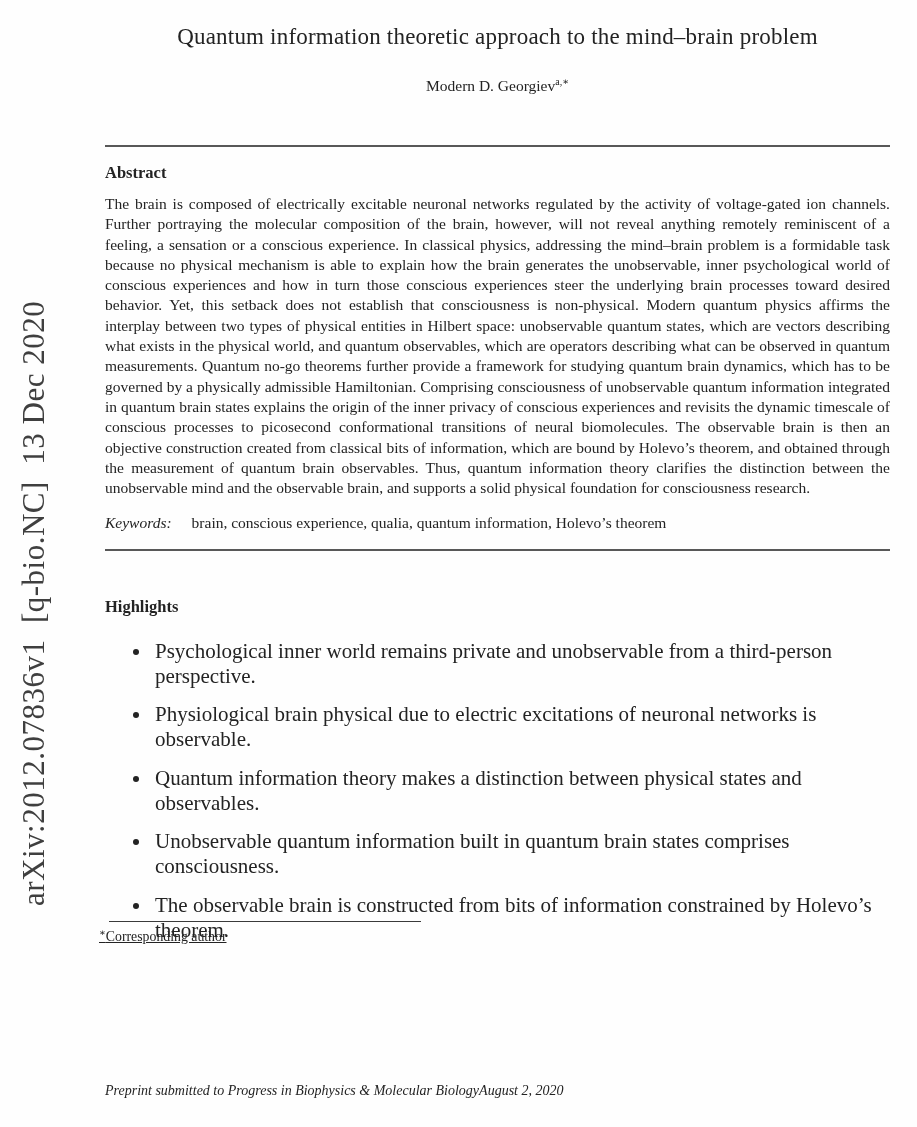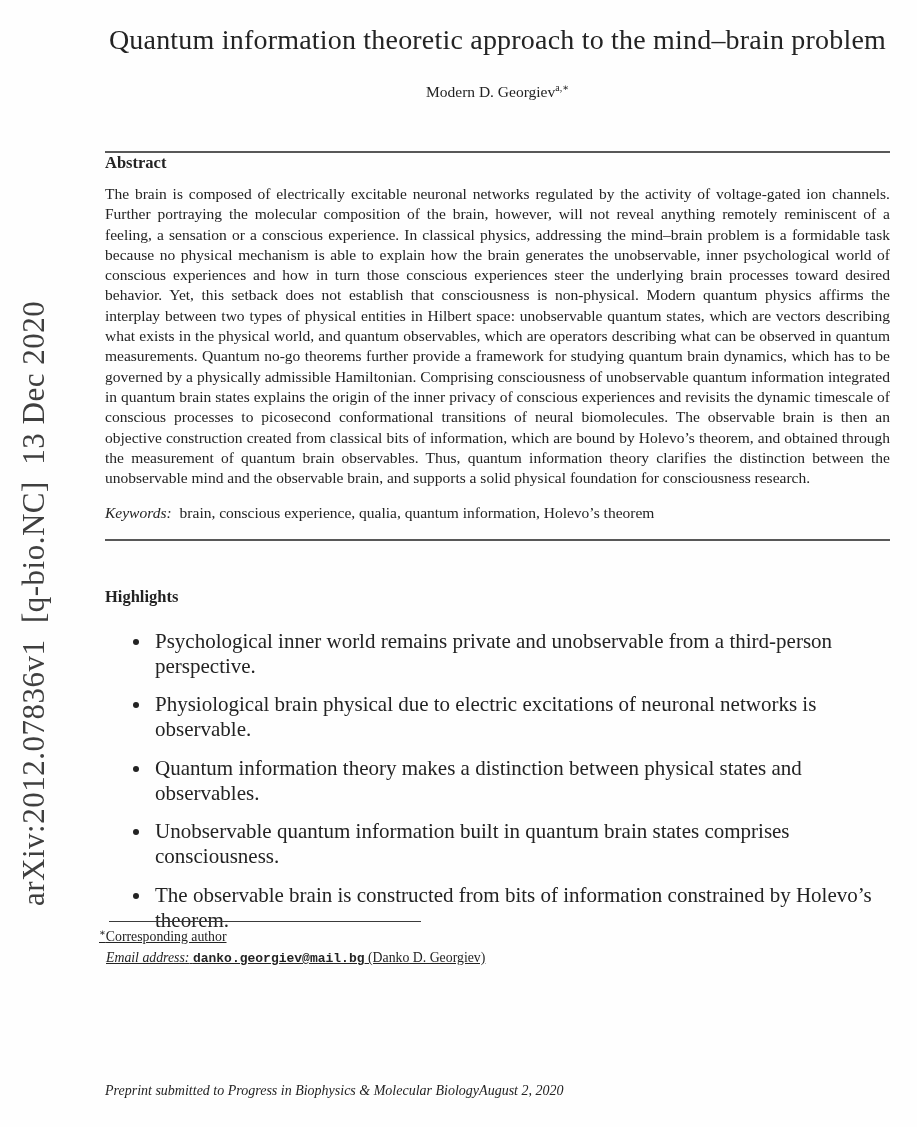--- a/index.html
+++ b/index.html
@@ -26,21 +26,21 @@
   }
   .content {
     position: absolute;
     left: 105px;
     top: 0;
     width: 785px;
   }
   .title {
     margin-top: 24px;
     text-align: center;
-    font-size: 28px;
+    font-size: 23px;
     font-weight: normal;
     letter-spacing: 0.2px;
   }
   .author-line {
     margin-top: 27px;
     text-align: center;
     font-size: 15.5px;
   }
   sup { font-size: 10px; line-height: 0; }
   .affiliation {
@@ -54,33 +54,33 @@
     border-top: 2px solid #585858;
     margin: 0;
   }
   .rule-top { margin-top: 50px; }
   .rule-mid { margin-top: 17px; }
   .section-heading {
     font-size: 16.5px;
     font-weight: bold;
     margin: 0;
   }
-  .abstract-heading { }
+  .abstract-heading { margin-top: 16px; }
   .abstract-text {
     margin-top: 11px;
     font-size: 15.5px;
     line-height: 20.3px;
     text-align: justify;
   }
   .keywords-line {
     margin-top: 10px;
     font-size: 15.5px;
   }
   .keywords-label { font-style: italic; text-align: center; }
-  .keywords-text { margin-left: 8px; }
+  .keywords-text { margin-left: 20px; }
   .highlights-heading { margin-top: 46px; }
   .highlights-list {
     margin: 22px 0 0 0;
     padding-left: 47px;
     font-size: 21px;
   }
   .highlights-list li {
     margin-bottom: 13.5px;
     padding-left: 3px;
   }
@@ -153,25 +153,20 @@
       <li>The observable brain is constructed from bits of information constrained by Holevo’s theorem.</li>
     </ul>
 
   </div>
 
   <div class="footnote">
     <hr class="footnote-rule">
     <div class="footnote-line">
       <sup class="footnote-marker">∗</sup><span>Corresponding author</span>
     </div>
-    <div class="footnote-line">
-      <span class="email-label">Email address:</span>
-      <span class="email-value">danko.georgiev@mail.bg</span>
-      <span>(Danko D. Georgiev)</span>
-    </div>
   </div>
 
   <div class="footer">
     <span>Preprint submitted to Progress in Biophysics &amp; Molecular Biology</span>
     <span>August 2, 2020</span>
   </div>
 
 </div>
 
 </body></html>

